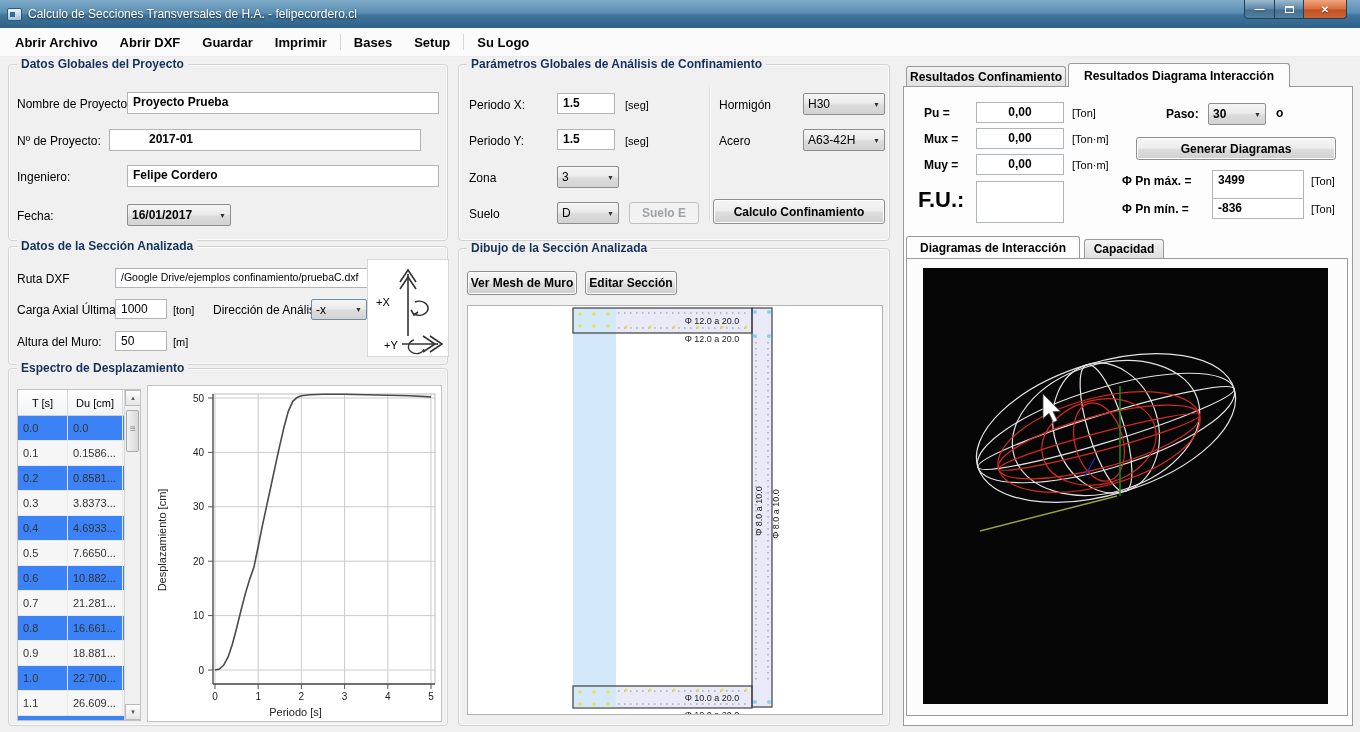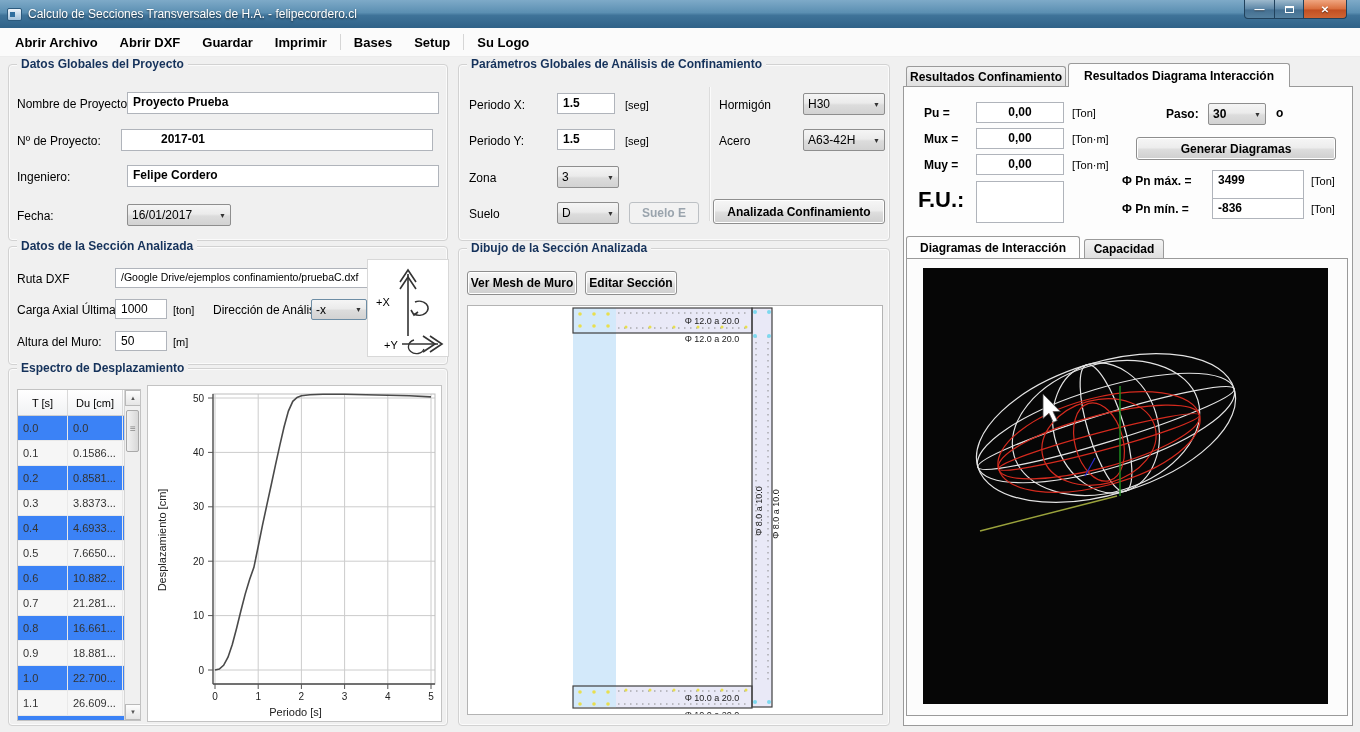--- a/index.html
+++ b/index.html
@@ -110,25 +110,25 @@
     <span class="mitem">Setup</span>
     <span class="msep"></span>
     <span class="mitem">Su Logo</span>
   </div>
 
   <div class="group" style="left:8px;top:64px;width:440px;height:177px;">
     <span class="legend">Datos Globales del Proyecto</span>
     <span class="lbl" style="left:8px;top:32px;">Nombre de Proyecto:</span>
     <div class="tb" style="left:118px;top:27px;width:312px;height:22px;">Proyecto Prueba</div>
     <span class="lbl" style="left:8px;top:69px;">Nº de Proyecto:</span>
-    <div class="tb" style="left:112px;top:64px;width:312px;height:22px;padding-left:39px;">2017-01</div>
+    <div class="tb" style="left:100px;top:64px;width:312px;height:22px;padding-left:39px;">2017-01</div>
     <span class="lbl" style="left:8px;top:105px;">Ingeniero:</span>
     <div class="tb" style="left:118px;top:100px;width:312px;height:22px;">Felipe Cordero</div>
     <span class="lbl" style="left:8px;top:144px;">Fecha:</span>
-    <div class="combo" style="left:118px;top:139px;width:104px;height:22px;">
+    <div class="combo" style="left:118px;top:139px;width:104px;height:22px;font-weight:bold;">
       <span>16/01/2017</span>
       <span class="arr">▼</span>
     </div>
   </div>
 
   <div class="group" style="left:8px;top:246px;width:440px;height:119px;">
     <span class="legend">Datos de la Sección Analizada</span>
     <span class="lbl" style="left:8px;top:25px;">Ruta DXF</span>
     <div class="tb plain" style="left:106px;top:21px;width:258px;height:20px;">/Google Drive/ejemplos confinamiento/pruebaC.dxf</div>
     <span class="lbl" style="left:8px;top:56px;">Carga Axial Última:</span>
@@ -297,21 +297,21 @@
     <span class="lbl" style="left:260px;top:33px;">Hormigón</span>
     <div class="combo" style="left:344px;top:28px;width:82px;height:22px;">
       <span>H30</span>
       <span class="arr">▼</span>
     </div>
     <span class="lbl" style="left:260px;top:69px;">Acero</span>
     <div class="combo" style="left:344px;top:64px;width:82px;height:22px;">
       <span>A63-42H</span>
       <span class="arr">▼</span>
     </div>
-    <div class="btn" style="left:254px;top:134px;width:172px;height:25px;">Analizada Confinamiento</div>
+    <div class="btn" style="left:254px;top:134px;width:172px;height:25px;">Calculo Confinamiento</div>
   </div>
 
   <div class="group" style="left:458px;top:248px;width:432px;height:478px;">
     <span class="legend">Dibujo de la Sección Analizada</span>
     <div class="btn" style="left:8px;top:22px;width:110px;height:24px;">Ver Mesh de Muro</div>
     <div class="btn" style="left:126px;top:22px;width:92px;height:24px;">Editar Sección</div>
     <div class="canvasbox" style="left:8px;top:56px;width:416px;height:410px;">
       <svg width="414" height="408">
 
         <rect x="105" y="2" width="43" height="399" fill="#d3e9fa"></rect>

